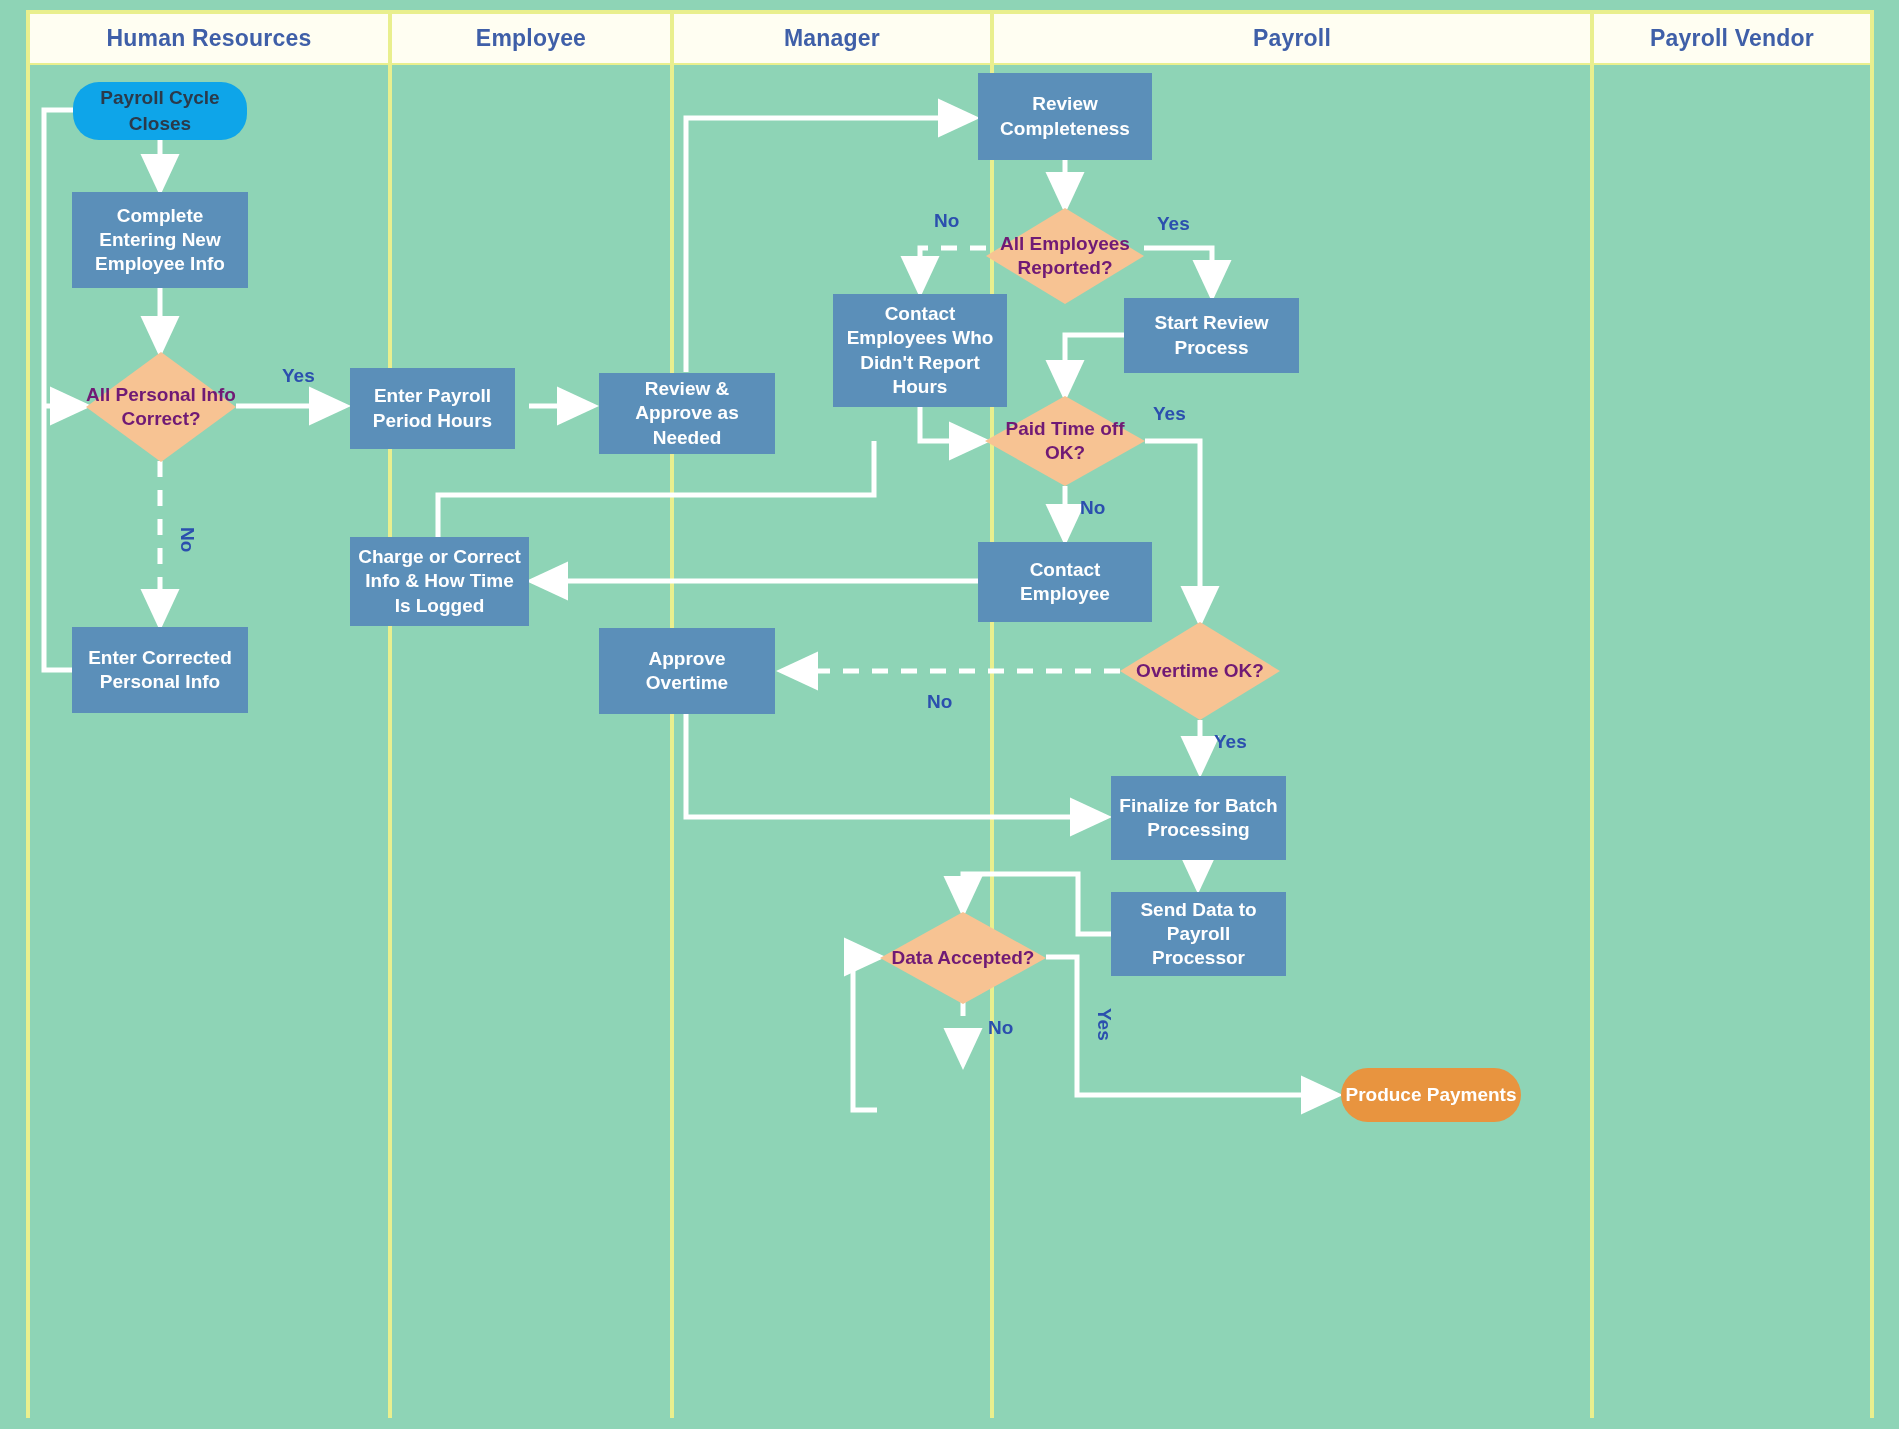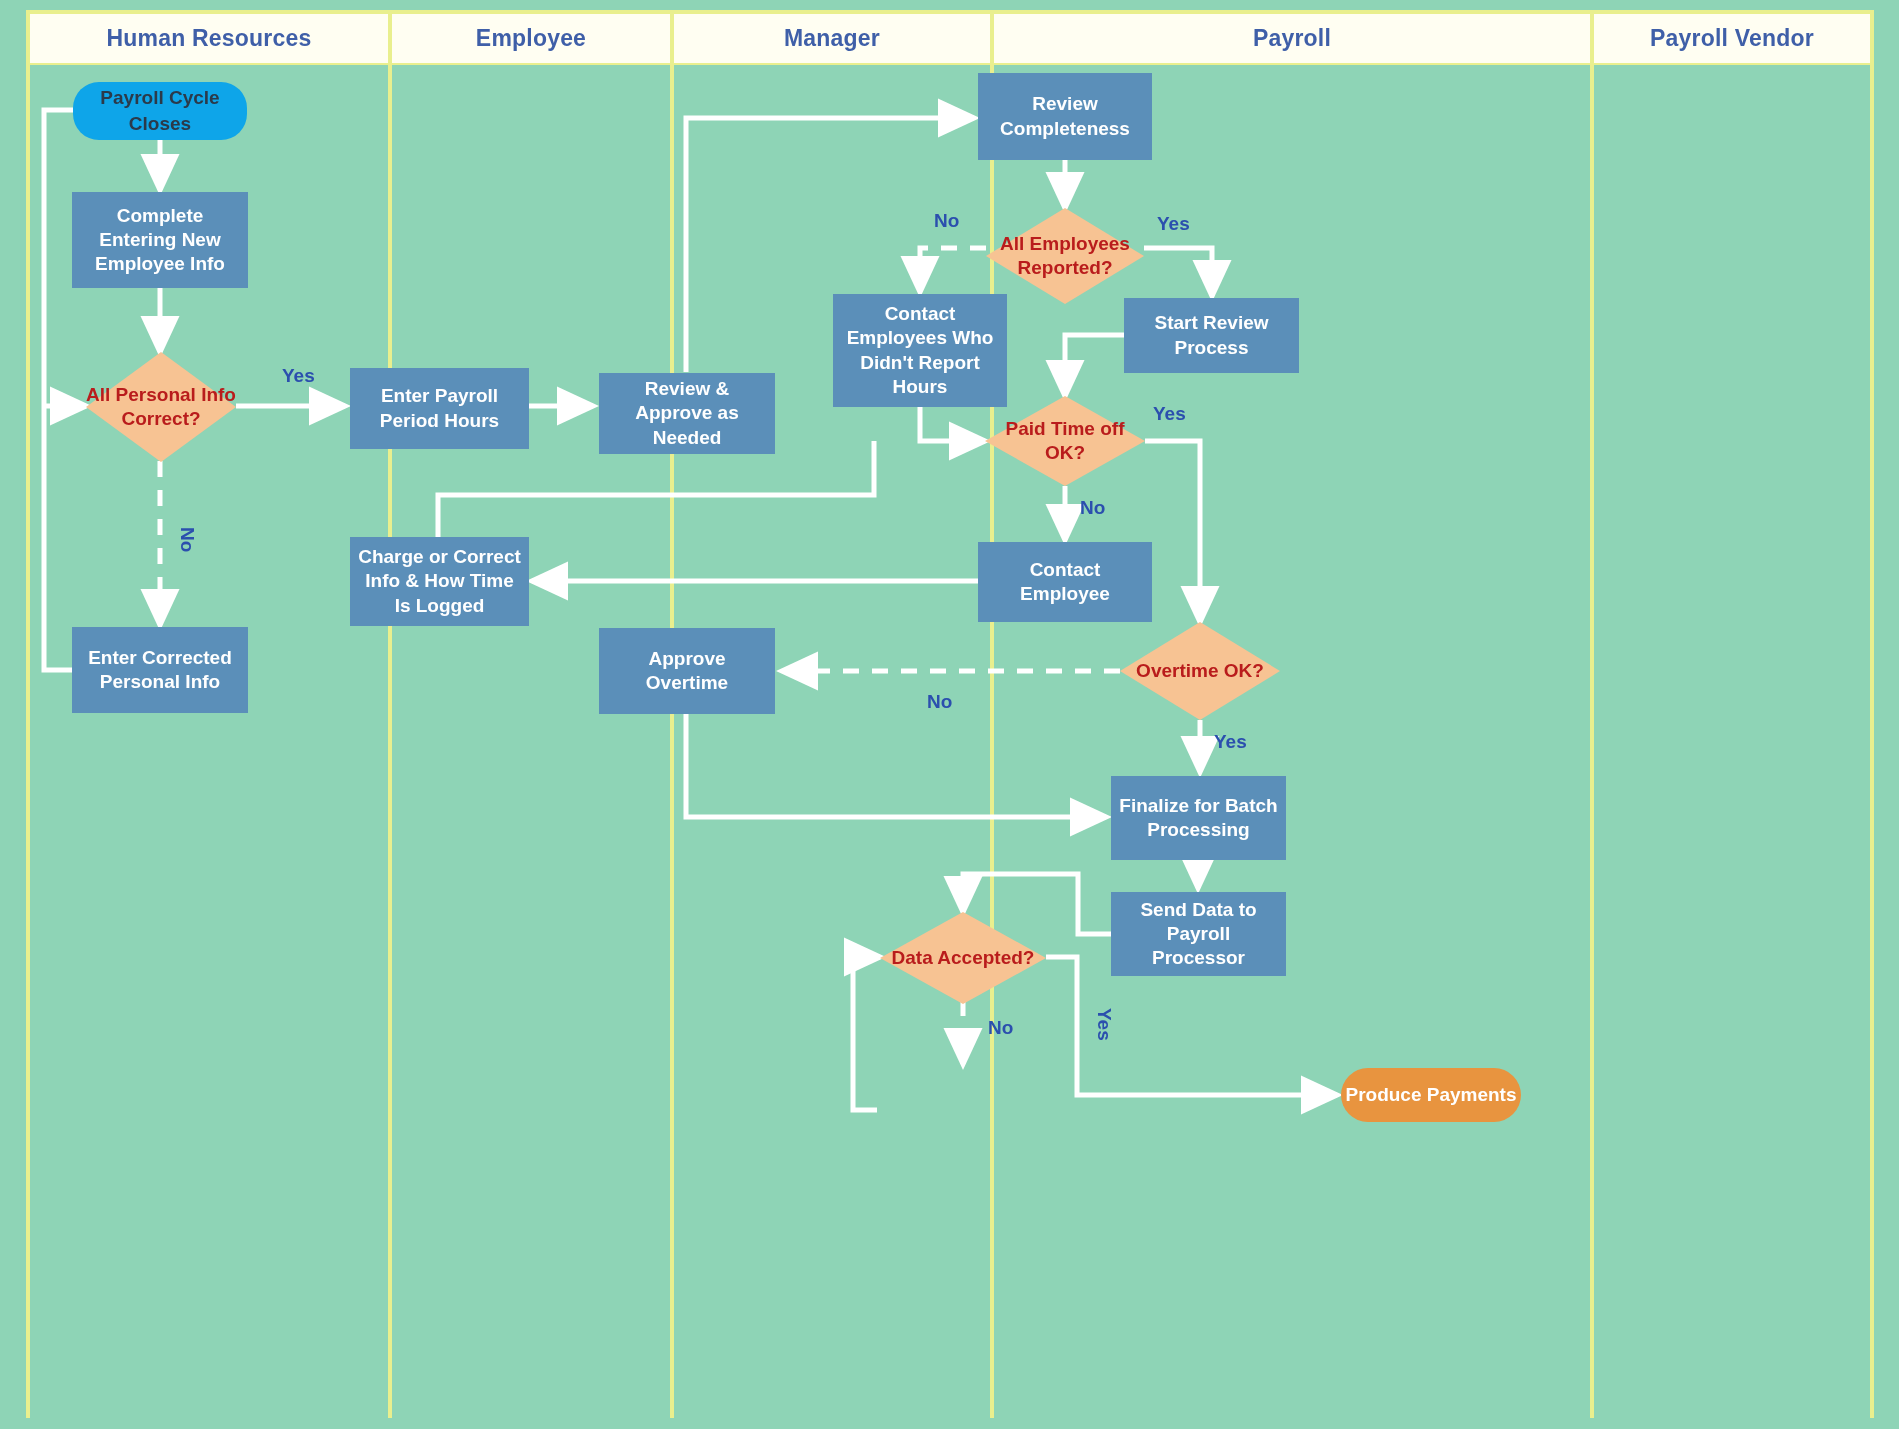--- a/index.html
+++ b/index.html
@@ -11,21 +11,21 @@
   .lane-head span{color:#3f5fa8;font-size:23px;font-weight:600;letter-spacing:.2px;}
   .lane-body{position:absolute;top:53px;height:1353px;border-left:2px solid #e9ef8e;border-right:2px solid #e9ef8e;
              box-sizing:border-box;background:#8ed4b6;}
   svg.wires{position:absolute;left:0;top:0;width:1899px;height:1429px;pointer-events:none;}
   .node{position:absolute;box-sizing:border-box;display:flex;align-items:center;justify-content:center;text-align:center;}
   .proc{background:#5b8fb9;color:#ffffff;font-size:19px;font-weight:600;line-height:1.28;padding:4px 8px;}
   .term{background:#e8943f;color:#ffffff;font-size:19px;font-weight:700;border-radius:30px;}
   .start{background:#0ea5e9;color:#2b3a4a;font-size:19px;font-weight:600;border-radius:26px;line-height:1.35;}
   .dec-wrap{position:absolute;}
   .dec-wrap .lbl{position:absolute;left:0;top:0;width:100%;height:100%;display:flex;align-items:center;
-                 justify-content:center;text-align:center;color:#b91c1c;font-size:19px;font-weight:600;line-height:1.25;}
+                 justify-content:center;text-align:center;color:#701a75;font-size:19px;font-weight:600;line-height:1.25;}
   .edge-lbl{position:absolute;color:#2b4fae;font-size:19px;font-weight:700;white-space:nowrap;}
   .rot90{transform:rotate(90deg);transform-origin:left top;}
 </style>
 </head>
 <body>
 
 <div id="stage">
   <div id="board">
 
     <div class="lane-head" style="left:0px;width:362px;">
@@ -122,21 +122,21 @@
     <svg width="150" height="110" viewBox="0 0 150 110">
       <polygon points="75,0 150,55 75,110 0,55" fill="#f7c393"></polygon>
     </svg>
     <div class="lbl">All Personal Info Correct?</div>
   </div>
 
   <div class="node proc" style="left:72px;top:627px;width:176px;height:86px;">
     <span>Enter Corrected Personal Info</span>
   </div>
 
-  <div class="node proc" style="left:350px;top:368px;width:179px;height:81px;">
+  <div class="node proc" style="left:350px;top:368px;width:165px;height:81px;">
     <span>Enter Payroll Period Hours</span>
   </div>
 
   <div class="node proc" style="left:350px;top:537px;width:179px;height:89px;">
     <span>Charge or Correct Info &amp; How Time Is Logged</span>
   </div>
 
   <div class="node proc" style="left:599px;top:373px;width:176px;height:81px;">
     <span>Review &amp; Approve as Needed</span>
   </div>

